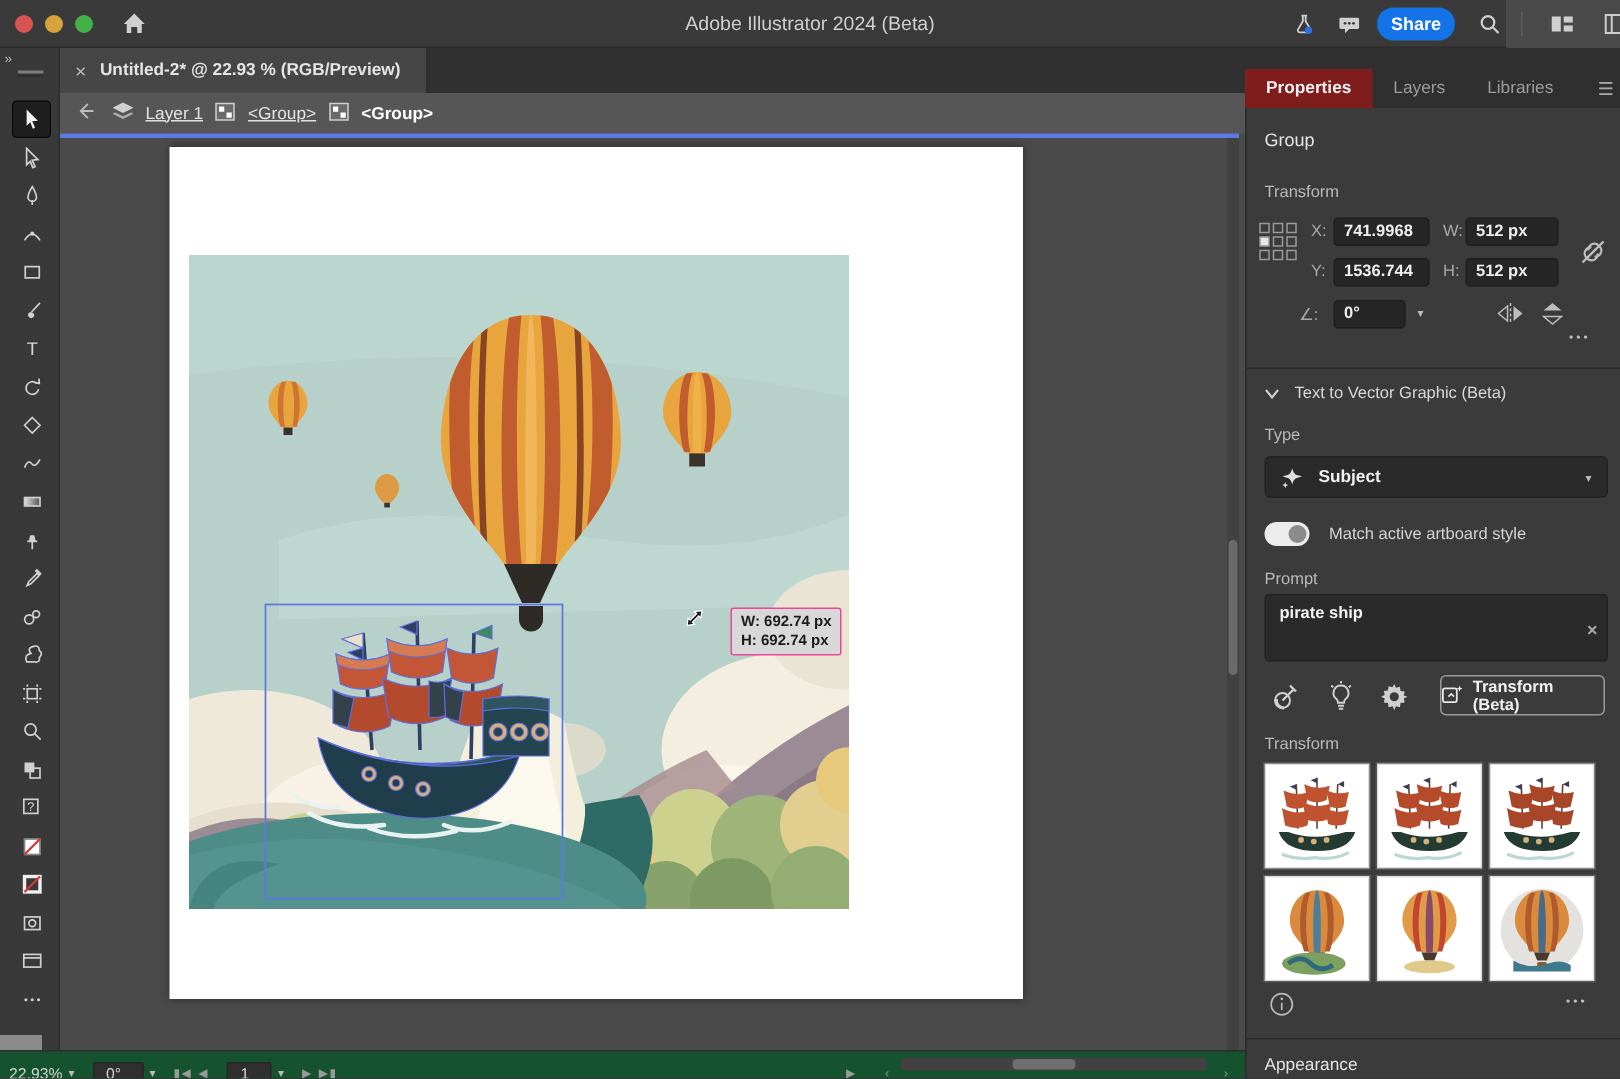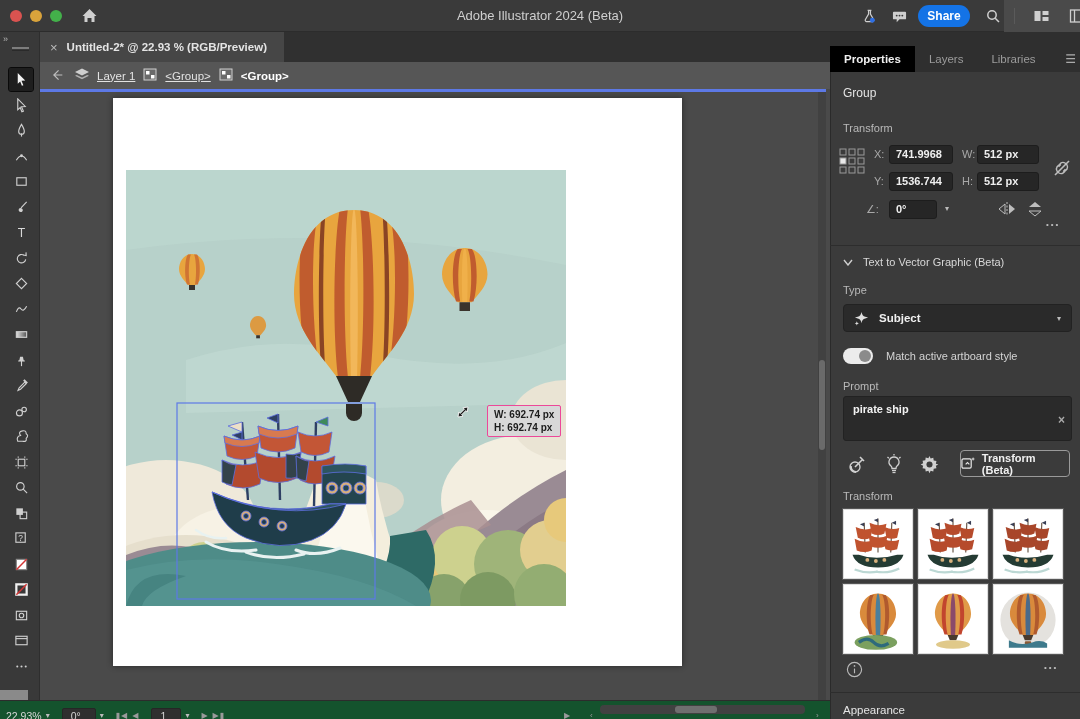--- a/index.html
+++ b/index.html
@@ -50,21 +50,21 @@
   .chev{font-size:8px;color:#bbb;}
   .sb-nav{color:#9a9a9a;font-size:8px;letter-spacing:1px;}
   .sb-center{position:absolute;left:0;width:830px;text-align:center;font-size:10.5px;color:#cfcfcf;}
   .hscroll{position:absolute;left:600px;top:705px;width:205px;height:9px;background:#414141;border-radius:4px;}
   .hscroll .thumb{position:absolute;left:75px;top:1px;width:42px;height:7px;background:#6f6f6f;border-radius:3px;}
 
   
   .panel{left:830px;top:32px;width:250px;height:687px;background:#3b3b3b;border-left:1px solid #2a2a2a;}
   .ptabs{left:830px;top:32px;width:250px;height:40px;background:#2f2f2f;display:flex;align-items:flex-end;}
   .ptab{height:26px;line-height:26px;padding:0 14px;font-size:11.5px;color:#9c9c9c;}
-  .ptab.active{background:#000000;color:#f0f0f0;font-weight:bold;}
+  .ptab.active{background:#7f1d1d;color:#f0f0f0;font-weight:bold;}
   .ptab-menu{position:absolute;right:4px;bottom:6px;color:#aaa;font-size:12px;}
   .plabel{font-size:11px;color:#b9b9b9;}
   .pheader{font-size:12px;color:#e4e4e4;}
   .field{background:#262626;border:1px solid #1d1d1d;border-radius:3px;height:19px;line-height:17px;font-size:11px;color:#efefef;padding:0 6px;font-weight:bold;}
   .flabel{font-size:11px;color:#a8a8a8;}
   .divider{background:#2d2d2d;height:1px;left:830px;width:250px;}
   .selectbox{left:843px;width:229px;height:28px;background:#2a2a2a;border:1px solid #222;border-radius:4px;display:flex;align-items:center;gap:10px;padding:0 10px;}
   .toggle{width:30px;height:16px;border-radius:8px;background:#ececec;position:relative;}
   .toggle .knob{position:absolute;right:2px;top:2px;width:12px;height:12px;border-radius:50%;background:#8b8b8b;}
   .prompt{left:843px;width:229px;height:45px;background:#2a2a2a;border:1px solid #222;border-radius:3px;color:#f2f2f2;font-size:11px;font-weight:bold;padding:6px 18px 6px 9px;position:relative;}

